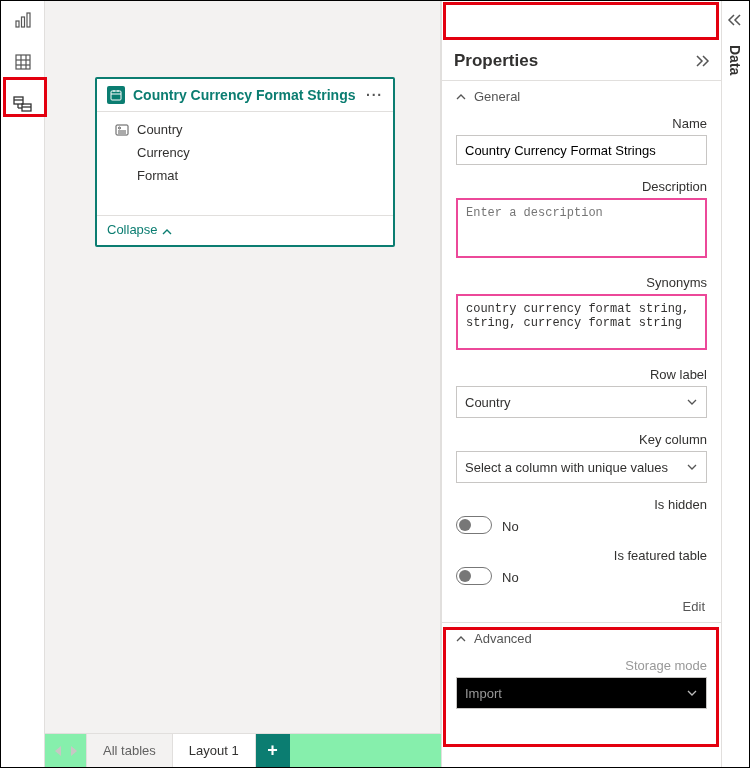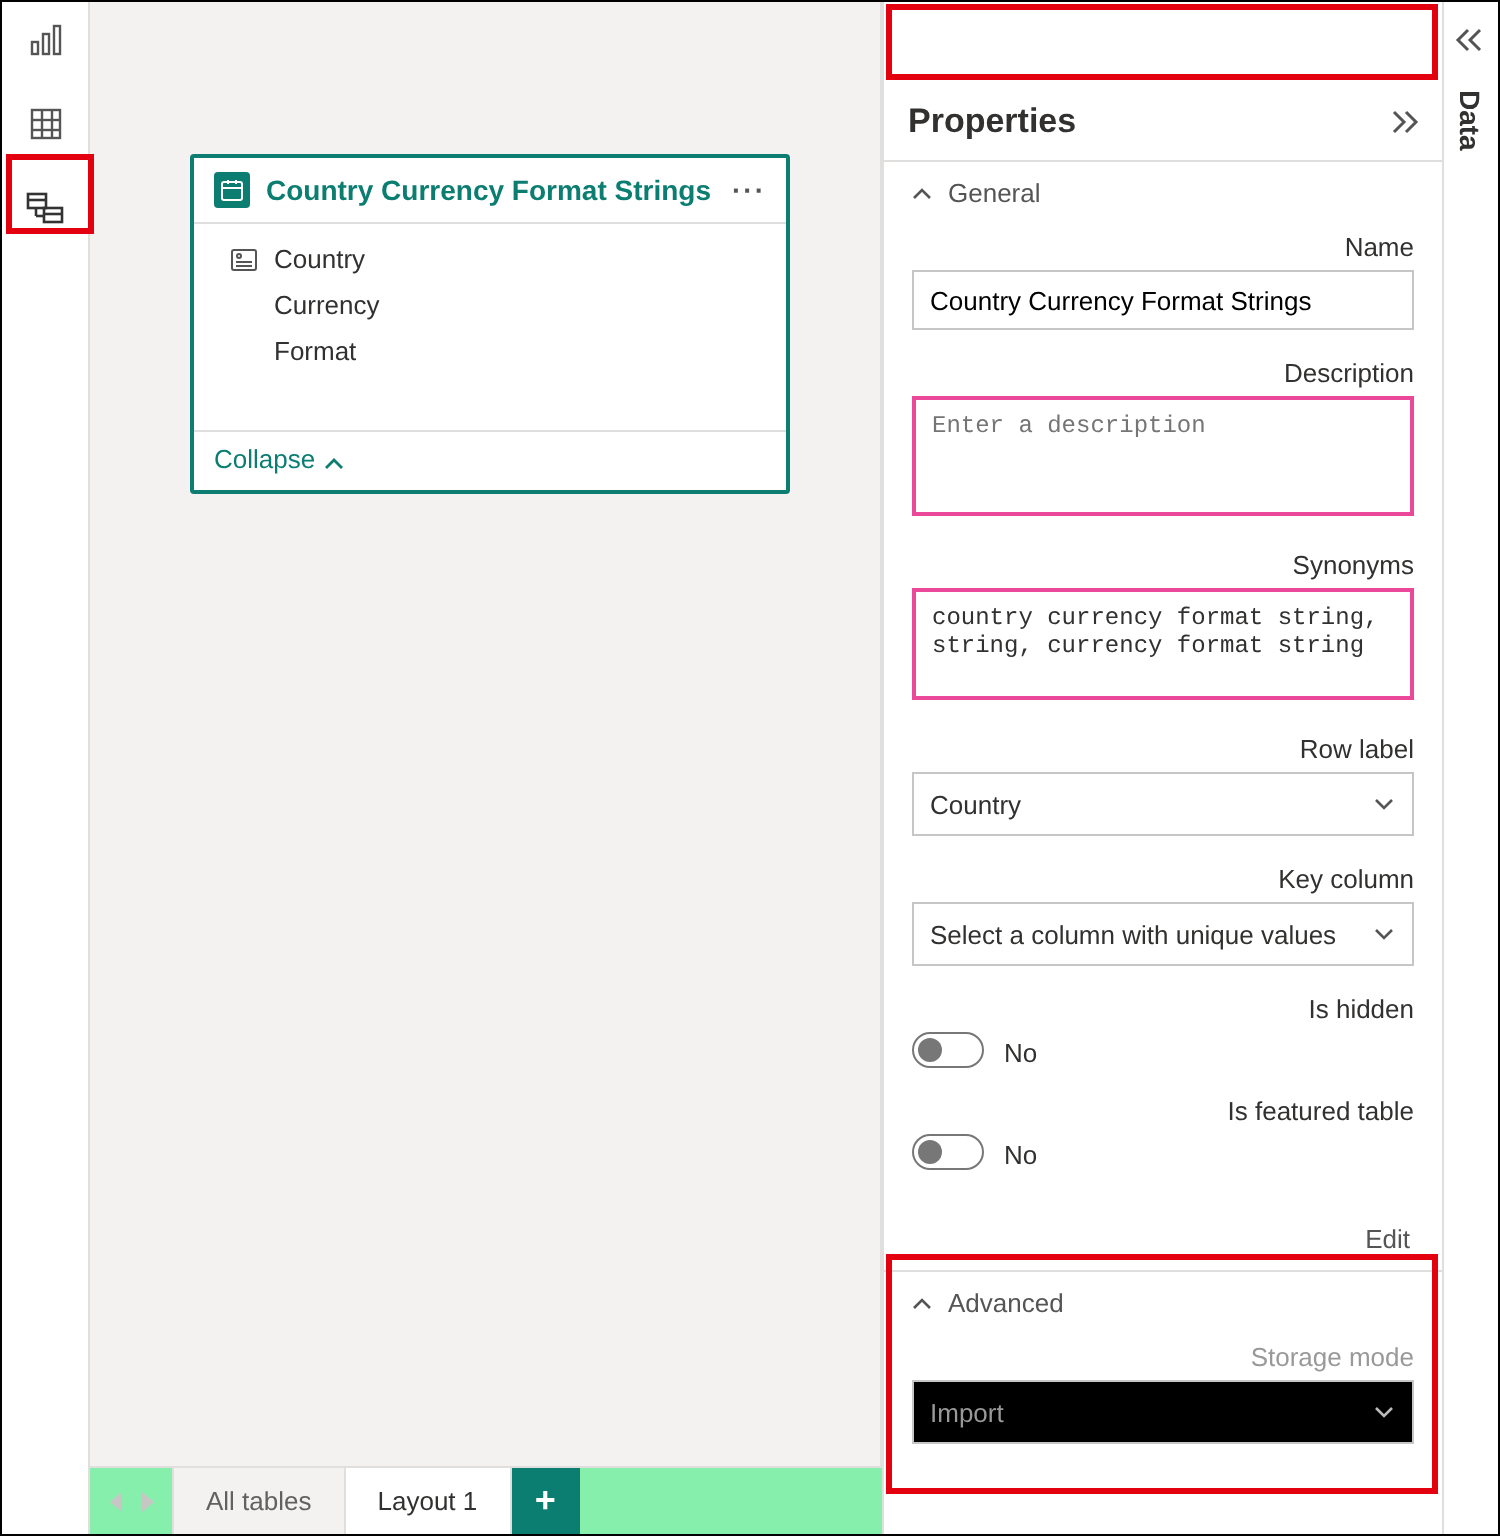--- a/index.html
+++ b/index.html
@@ -37,21 +37,21 @@
   .section-head { display:flex; align-items:center; gap:8px; padding:8px 14px; font-size:13px; color:#555;}
   .field { padding:4px 14px 10px 14px; }
   .label { font-size:13px; color:#323130; margin-bottom:4px;text-align:right; }
   .text-input { width:100%; height:30px; border:1px solid #c8c6c4; padding:0 8px; font-size:13px; font-family:inherit; }
   .text-area { width:100%; height:60px; border:2px solid #ec4899; padding:6px 8px; font-size:12px; font-family:Liberation Mono, monospace; resize:none; color:#888;}
   .select { width:100%; height:32px; border:1px solid #c8c6c4; padding:0 8px; font-size:13px; display:flex; align-items:center; justify-content:space-between; background:#fff; color:#323130;}
   .select.disabled { color:#999; background:#000000; }
   .toggle-row { display:flex; align-items:flex-end; gap:10px; }
   .toggle { width:36px; height:18px; border:1px solid #777; border-radius:10px; position:relative; background:#fff;}
   .toggle .knob { width:12px; height:12px; border-radius:50%; background:#777; position:absolute; top:2px; left:2px;}
-  .edit-link { text-align:right; padding:4px 16px 8px 0; color:#555; font-size:13px;margin-top:13px;}
+  .edit-link { text-align:right; padding:4px 16px 8px 0; color:#555; font-size:13px;}
   .muted { color:#999; }
 
   .header-highlight { position:absolute; right:30px; top:1px; width:276px; height:38px; border:3px solid #e3000f; z-index:5; pointer-events:none;}
   .advanced-highlight { position:absolute; right:30px; top:626px; width:276px; height:120px; border:3px solid #e3000f; z-index:5; pointer-events:none;}
 
   
   .data-rail { position:absolute; right:0; top:0; bottom:0; width:28px; background:#fff; border-left:1px solid #e1dfdd; }
   .data-rail .chev { position:absolute; top:12px; left:5px; color:#555; }
   .data-rail .label-v { position:absolute; top:44px; left:5px; writing-mode:vertical-rl; font-size:14px; font-weight: 600; color:#323130;}
 

